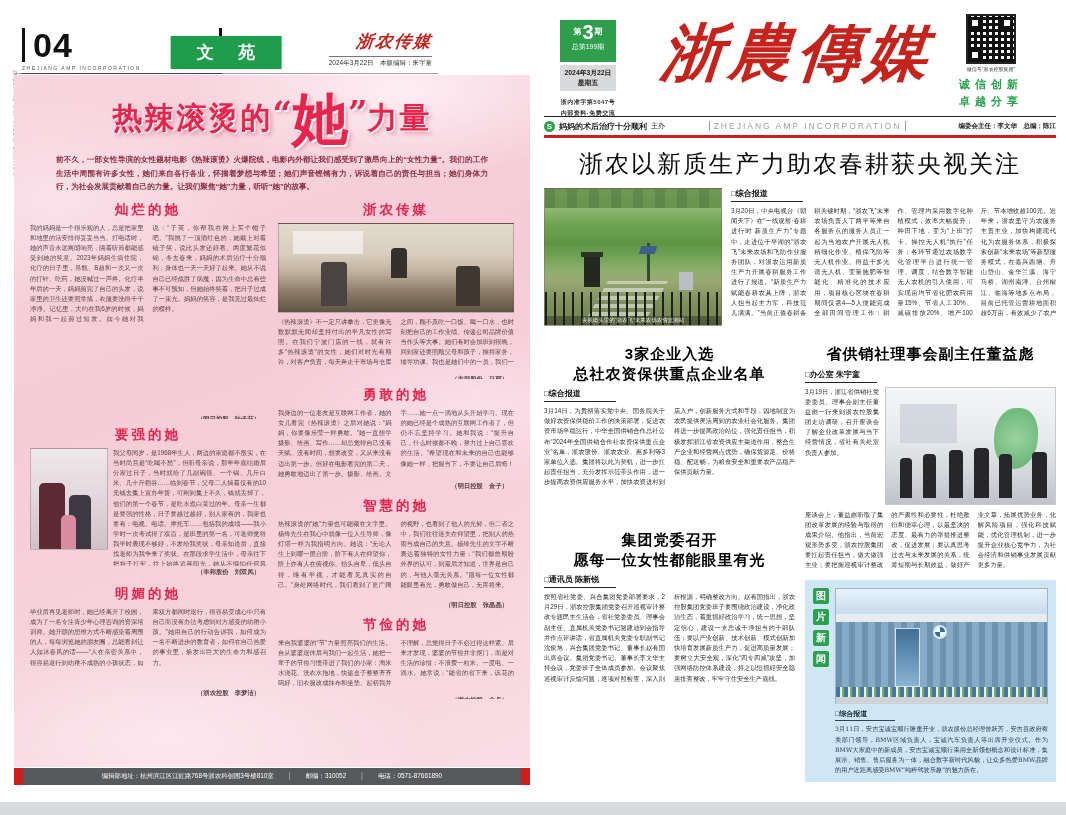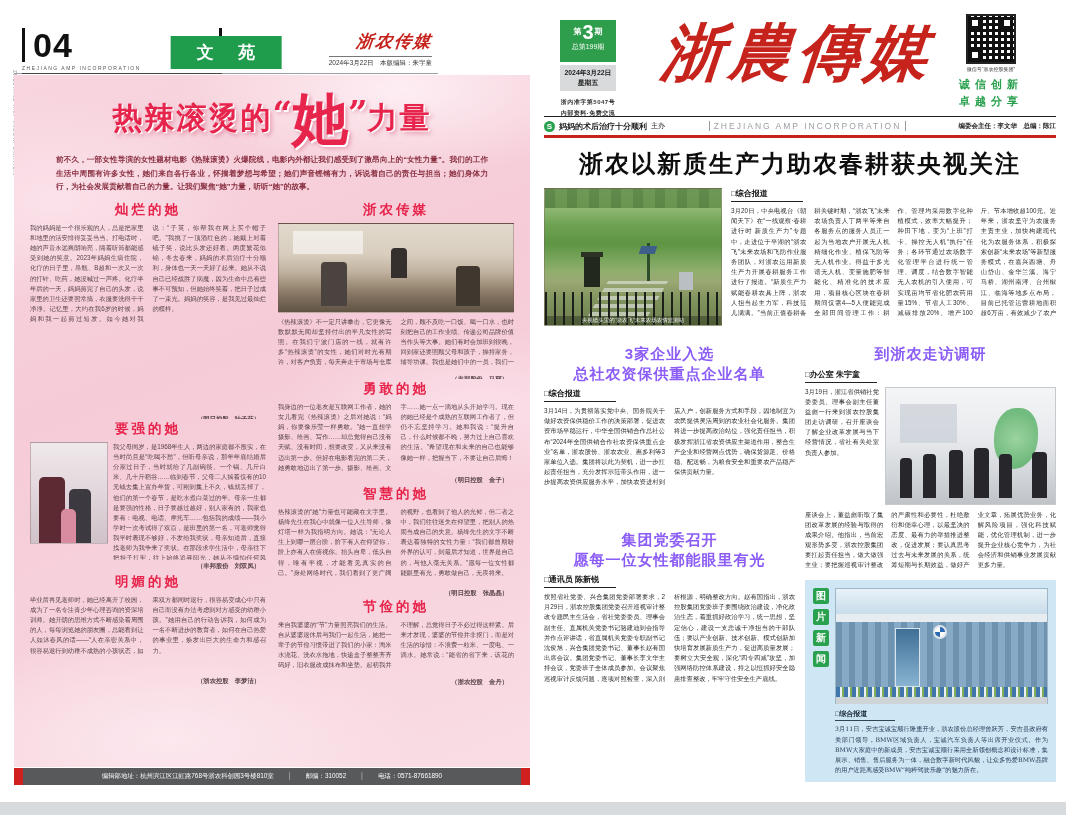--- a/index.html
+++ b/index.html
@@ -28,21 +28,21 @@
       linear-gradient(160deg,#f8d6df 0%, #f5cbd7 40%, #f7d3dd 70%, #f9dde5 100%);
   }
   .ft-title { text-align:center; margin-top:4px; color:#e7244b; font-weight:900; white-space:nowrap;
     text-shadow:1.5px 1.5px 0 #fff, 3px 3px 4px rgba(205,60,95,.45); }
   .ft-title .pre,.ft-title .post { font-size:30px; letter-spacing:2px; vertical-align:middle; }
   .ft-title .q { font-size:34px; font-family:"DejaVu Serif",serif; vertical-align:top; }
   .ft-title .her { font-size:56px; font-family:"DejaVu Serif","Liberation Serif",serif; font-weight:900; vertical-align:middle; line-height:.9; }
   .ft-intro { margin:10px 26px 8px 26px; font-size:7.6px; line-height:1.75; color:#8a3042; font-weight:bold; text-align:justify; }
 
   .ft-cols { display:flex; gap:12px; margin-top:4px; height:498px; }
-  .ft-col { flex:1; display:flex; flex-direction:column; gap:1px; overflow:hidden; }
+  .ft-col { flex:1; display:flex; flex-direction:column; gap:7px; overflow:hidden; }
   .sec { overflow:hidden; }
   .sec-h { text-align:center; color:#e7244b; font-size:13.5px; font-weight:900; letter-spacing:3px; margin-bottom:4px; }
   .sec-b { font-size:6.3px; line-height:1.6; color:#584449; text-align:justify; column-count:2; column-gap:9px; }
   .sec-b.one-col { column-count:1; }
   .sec-by { font-size:6.3px; color:#584449; font-weight:bold; text-align:right; margin-top:2px; padding-right:6px; }
   .ph { border:1px solid rgba(120,80,90,.35); }
   .ph-lobby { width:100%; height:90px; position:relative; margin-bottom:4px;
     background:linear-gradient(180deg,#e2dacd 0%,#d8cdbd 35%,#bfb19d 55%,#8a7a66 78%,#5f5344 100%); }
   .ph-lobby .fig { position:absolute; bottom:6px; border-radius:4px 4px 0 0; background:#3a3330; }
   .ph-lobby .f1 { left:18%; width:26px; height:44px; background:#4a4340; }
@@ -84,40 +84,40 @@
   .qr-cap { font-size:5px; color:#333; margin-top:2px; }
   .slogan { margin-top:4px; color:#2aa14e; font-weight:900; font-size:11px; letter-spacing:5px; line-height:1.5; }
   .rp-pubbar { border-top:1.5px solid #222; display:flex; align-items:center; height:19px; font-size:8px; }
   .pub-left { display:flex; align-items:center; gap:4px; font-weight:900; color:#222; flex:1.1; }
   .pub-logo { width:11px; height:11px; border-radius:50%; background:#2aa14e; color:#fff; font-size:8px; font-weight:bold; text-align:center; line-height:11px; }
   .pub-suffix { font-weight:normal; font-size:7px; }
   .pub-en { flex:1.3; text-align:center; color:#9aa0a4; letter-spacing:2px; font-size:8.5px; border-left:1px solid #999; border-right:1px solid #999; }
   .pub-editors { flex:1; text-align:right; font-size:6.5px; color:#222; font-weight:bold; }
   .rp-redline { height:3px; background:#c5231c; }
 
-  .rp-headline1 { text-align:center; font-size:24px; font-weight:700; color:#0d0d0d; letter-spacing:2px; margin:10px 0 8px 0; }
+  .rp-headline1 { text-align:center; font-size:24px; font-weight:400; color:#0d0d0d; letter-spacing:2px; margin:10px 0 8px 0; }
   .lead-row { display:flex; gap:9px; height:140px; overflow:hidden; }
   .ph-field { width:178px; height:138px; position:relative; flex:none;
     background:linear-gradient(180deg,#aec89a 0%,#8fb873 14%,#6fa352 26%,#5d9542 40%,#79a55c 52%,#8fae6d 60%,#9aa873 68%,#80935d 82%,#6d7f4e 100%); }
   .ph-field .trees { position:absolute; left:0; top:0; width:100%; height:14%; background:repeating-linear-gradient(90deg,#4e7a3a 0 10px,#5f8c46 10px 22px); opacity:.8; }
   .ph-field .tower { position:absolute; left:22%; bottom:28%; width:16px; height:30px; background:#23281f; }
   .ph-field .tower:after { content:""; position:absolute; left:-3px; top:-5px; width:22px; height:5px; background:#2c3226; }
   .ph-field .pole { position:absolute; left:58%; bottom:32%; width:3px; height:38px; background:#2e4d2a; }
   .ph-field .panel { position:absolute; left:54%; bottom:52%; width:16px; height:8px; background:#3d5f8a; transform:skewX(-18deg); }
   .ph-field .box { position:absolute; right:16%; bottom:26%; width:14px; height:18px; background:#b9bfc2; }
   .ph-field .fence { position:absolute; left:0; bottom:0; width:100%; height:24%; background:repeating-linear-gradient(90deg,#1d1f1c 0 2px,transparent 2px 9px); }
   .ph-field .path { position:absolute; left:30%; bottom:6%; width:34%; height:26%; transform:skewX(-30deg); background:repeating-linear-gradient(0deg,#cfd6c6 0 4px,transparent 4px 8px); opacity:.8; }
   .ph-cap { position:absolute; left:0; bottom:0; width:100%; background:rgba(20,30,15,.35); color:#f2f4ee; font-size:5.5px; text-align:center; padding:1px 0; }
   .lead-text { flex:1; overflow:hidden; }
   .byline { font-size:8px; font-weight:900; color:#111; border-bottom:1.5px solid #222; padding-bottom:2px; margin-bottom:4px; width:72px; }
   .lead-body { font-size:6.3px; line-height:1.62; color:#2d2d2d; text-align:justify; column-count:4; column-gap:8px; height:118px; overflow:hidden; }
 
   .rp-grid { display:flex; gap:10px; margin-top:10px; }
   .rp-col { flex:1; display:flex; flex-direction:column; overflow:hidden; }
-  .rp-headline2 { text-align:center; font-size:15px; font-weight:900; color:#8b5cf6; line-height:1.3; letter-spacing:1px; margin:6px 0 5px 0; }
+  .rp-headline2 { text-align:center; font-size:15px; font-weight:900; color:#000000; line-height:1.3; letter-spacing:1px; margin:6px 0 5px 0; }
   .art-body { font-size:6.3px; line-height:1.62; color:#2d2d2d; text-align:justify; column-count:2; column-gap:9px; overflow:hidden; }
   .art2-body { height:118px; }
   .art4-body { height:228px; }
   .art3-introrow { display:flex; gap:6px; height:118px; overflow:hidden; }
   .art3-intro { width:74px; flex:none; font-size:6.3px; line-height:1.62; color:#2d2d2d; text-align:justify; }
   .ph-showroom { flex:1; position:relative;
     background:linear-gradient(180deg,#f4f5f7 0%,#e7e9ec 45%,#d2d5d9 75%,#bfc3c8 100%); border:1px solid #c7cacd; }
   .ph-showroom .blob { position:absolute; right:10%; top:18%; width:26%; height:52%; border-radius:50% 40% 55% 45%; background:radial-gradient(circle,#8ecf92 0%,#5cb26a 70%); opacity:.85; }
   .ph-showroom .wall { position:absolute; left:8%; top:14%; width:34%; height:34%; background:#c3c9d2; opacity:.6; }
   .ph-showroom .fig { position:absolute; bottom:6px; border-radius:4px 4px 0 0; background:#26262b; }
@@ -317,21 +317,21 @@
             <div>愿每一位女性都能眼里有光</div>
           </div>
           <div class="byline">□通讯员 陈新锐</div>
           <div class="art-body art4-body">按照省社党委、兴合集团党委部署要求，2月29日，浙农控股集团党委召开巡视审计整改专题民主生活会，省社党委委员、理事会副主任、直属机关党委书记骆建迪到会指导并作点评讲话，省直属机关党委专职副书记沈俊旭，兴合集团党委书记、董事长赵有国出席会议。集团党委书记、董事长李文华主持会议，党委班子全体成员参加。会议聚焦巡视审计反馈问题，逐项对照检查，深入剖析根源，明确整改方向。赵有国指出，浙农控股集团党委班子要围绕政治建设，净化政治生态，着重抓好政治学习，统一思想，坚定信心，建设一支忠诚干净担当的干部队伍；要以产业创新、技术创新、模式创新加快培育发展新质生产力，促进高质量发展；要树立大安全观，深化“四专四减”攻坚，加强网络防控体系建设，持之以恒抓好安全隐患排查整改，牢牢守住安全生产底线。</div>
         </div>
       </div>
 
       <div class="rp-col">
         <div>
           <div class="rp-headline2">
-            <div>到浙农走访调研</div>
+            <div>省供销社理事会副主任董益彪</div>
           </div>
           <div class="byline">□办公室 朱宇童</div>
           <div class="art3-introrow">
             <div class="art3-intro">3月19日，浙江省供销社党委委员、理事会副主任董益彪一行来到浙农控股集团走访调研，召开座谈会了解企业改革发展与当下经营情况，省社有关处室负责人参加。</div>
             <div class="ph ph-showroom">
               <div class="wall"></div>
               <div class="blob"></div>
               <div class="fig sm1"></div>
               <div class="fig sm2"></div>
               <div class="fig sm3"></div>

